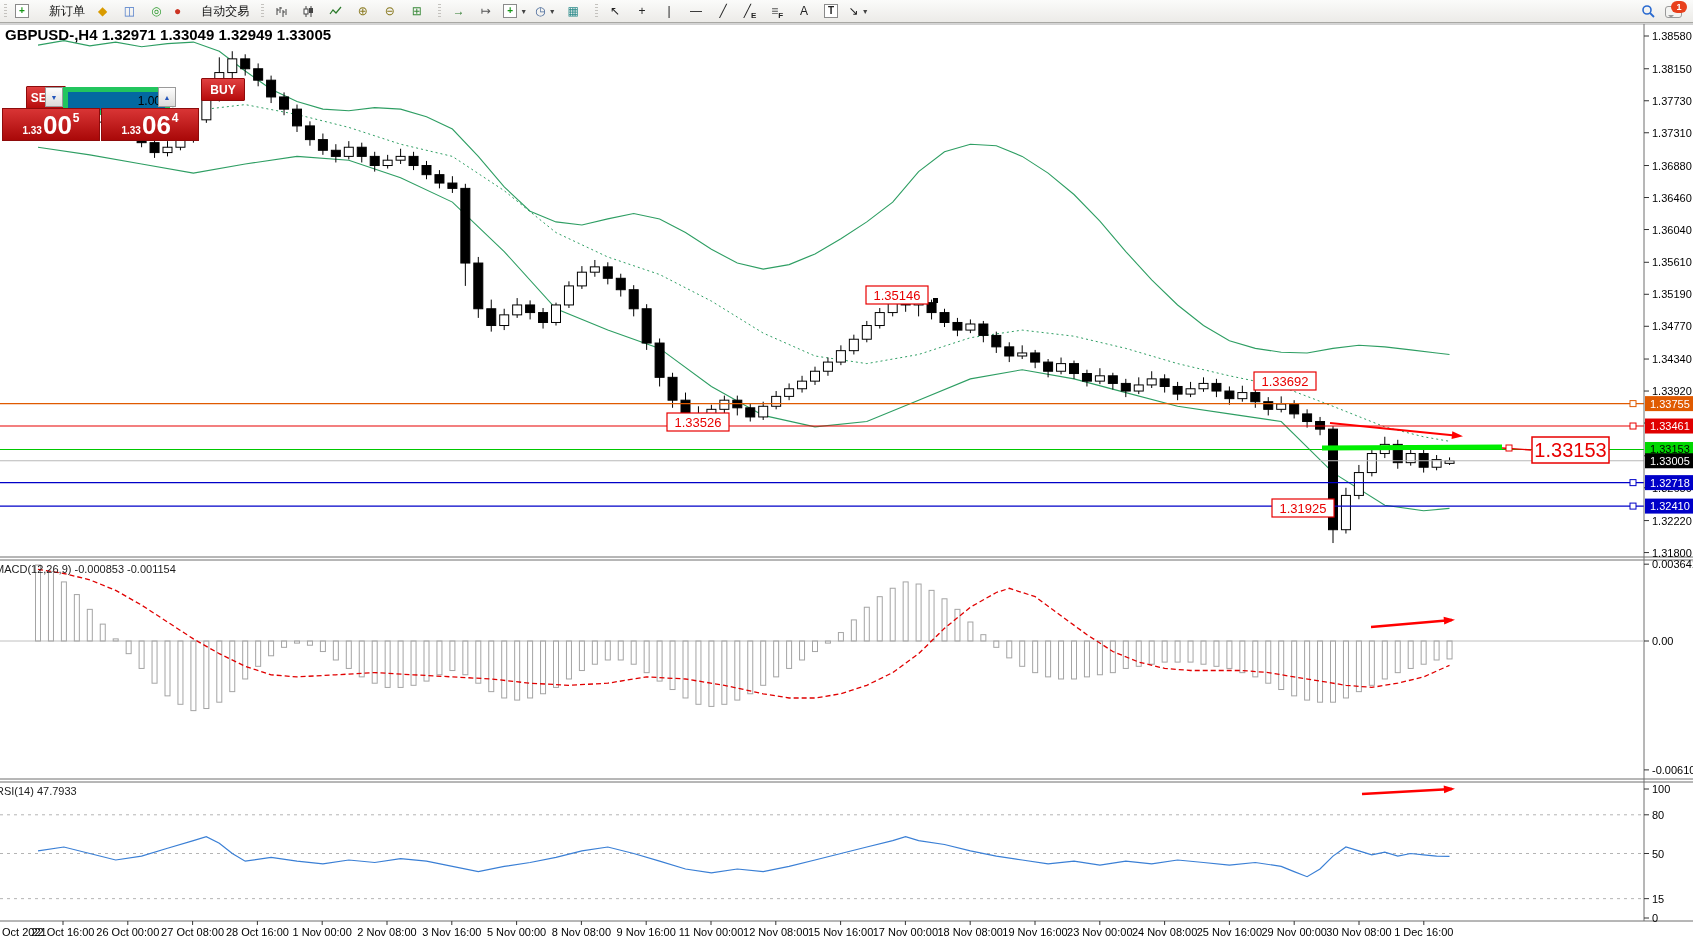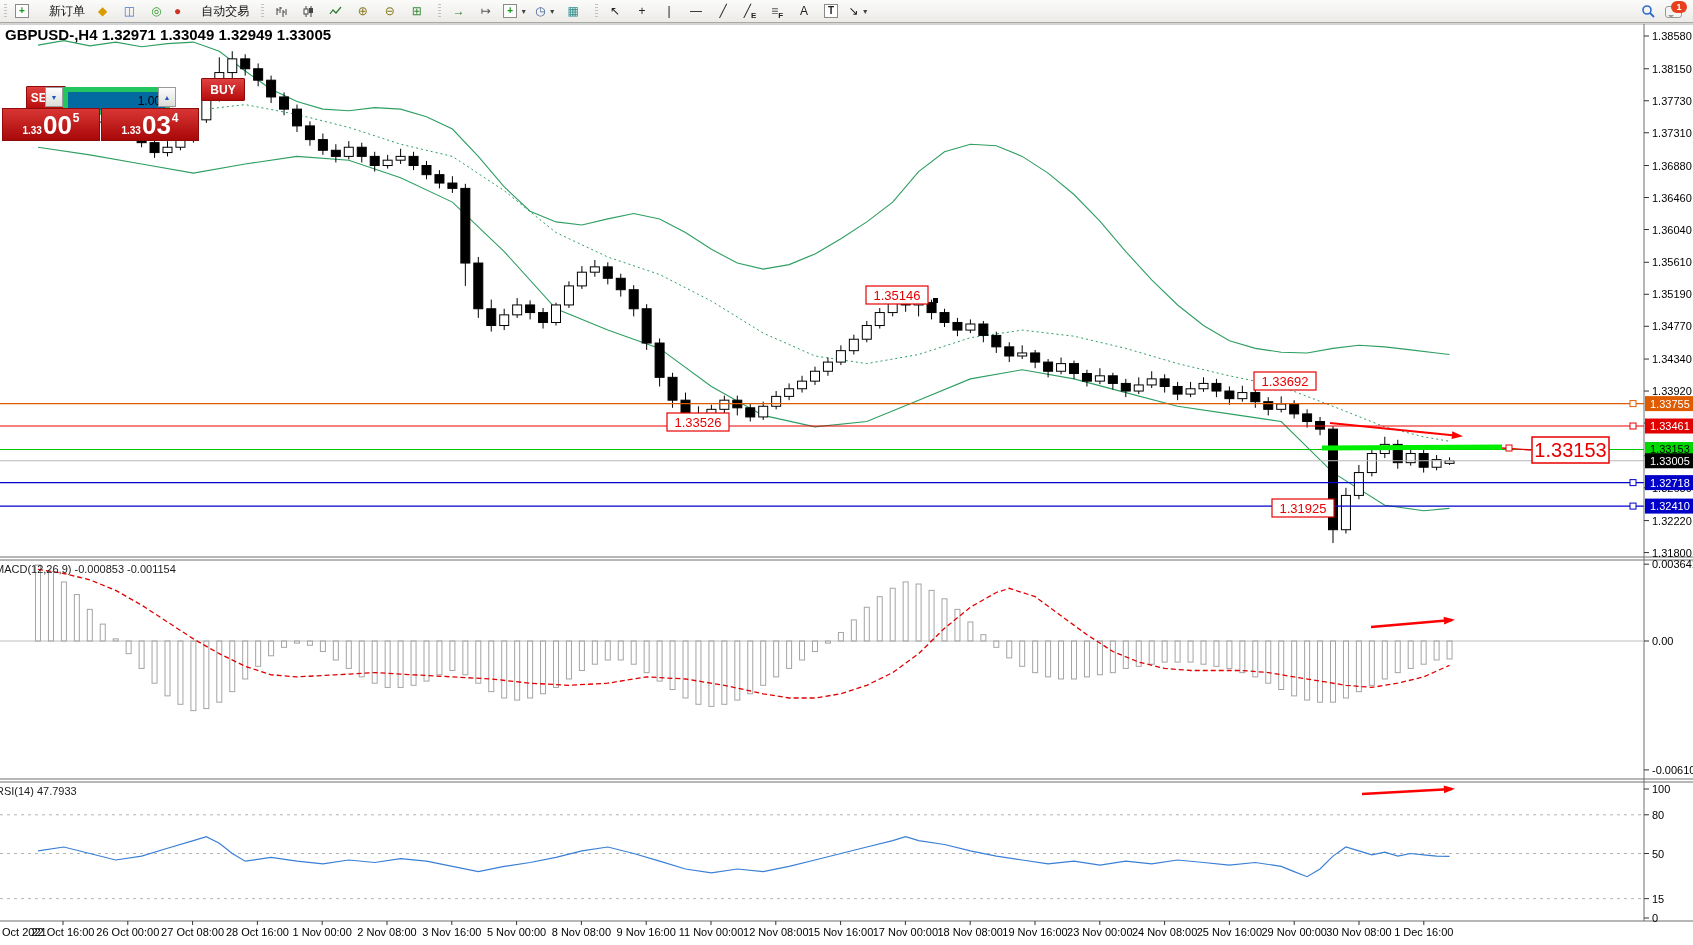--- a/index.html
+++ b/index.html
@@ -711,16 +711,16 @@
   </div>
   <div class="btn-red" style="left:176px;top:36px;width:42px;height:21px;">BUY</div>
 
   <div class="px-box" style="left:1px;">
     <span class="px-prefix">1.33</span>
     <span class="px-big">00</span>
     <span class="px-sup">5</span>
   </div>
   <div class="px-box" style="left:100px;">
     <span class="px-prefix">1.33</span>
-    <span class="px-big">03</span>
+    <span class="px-big">06</span>
     <span class="px-sup">4</span>
   </div>
 </div>
 
 </body></html>

